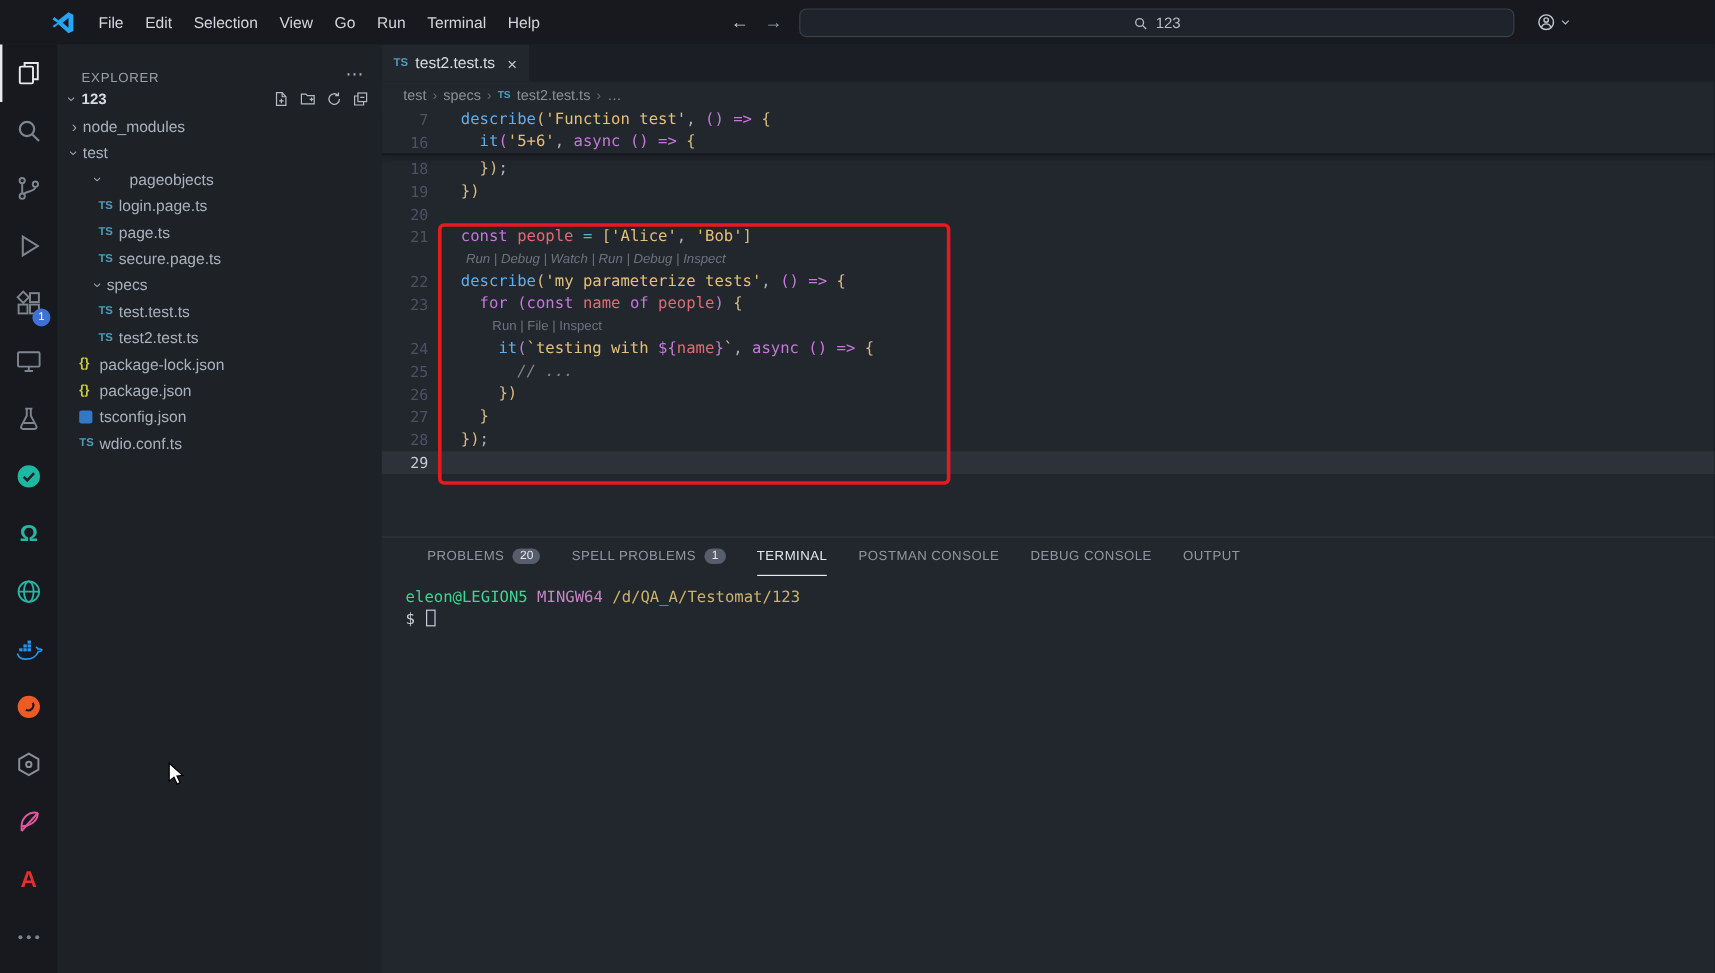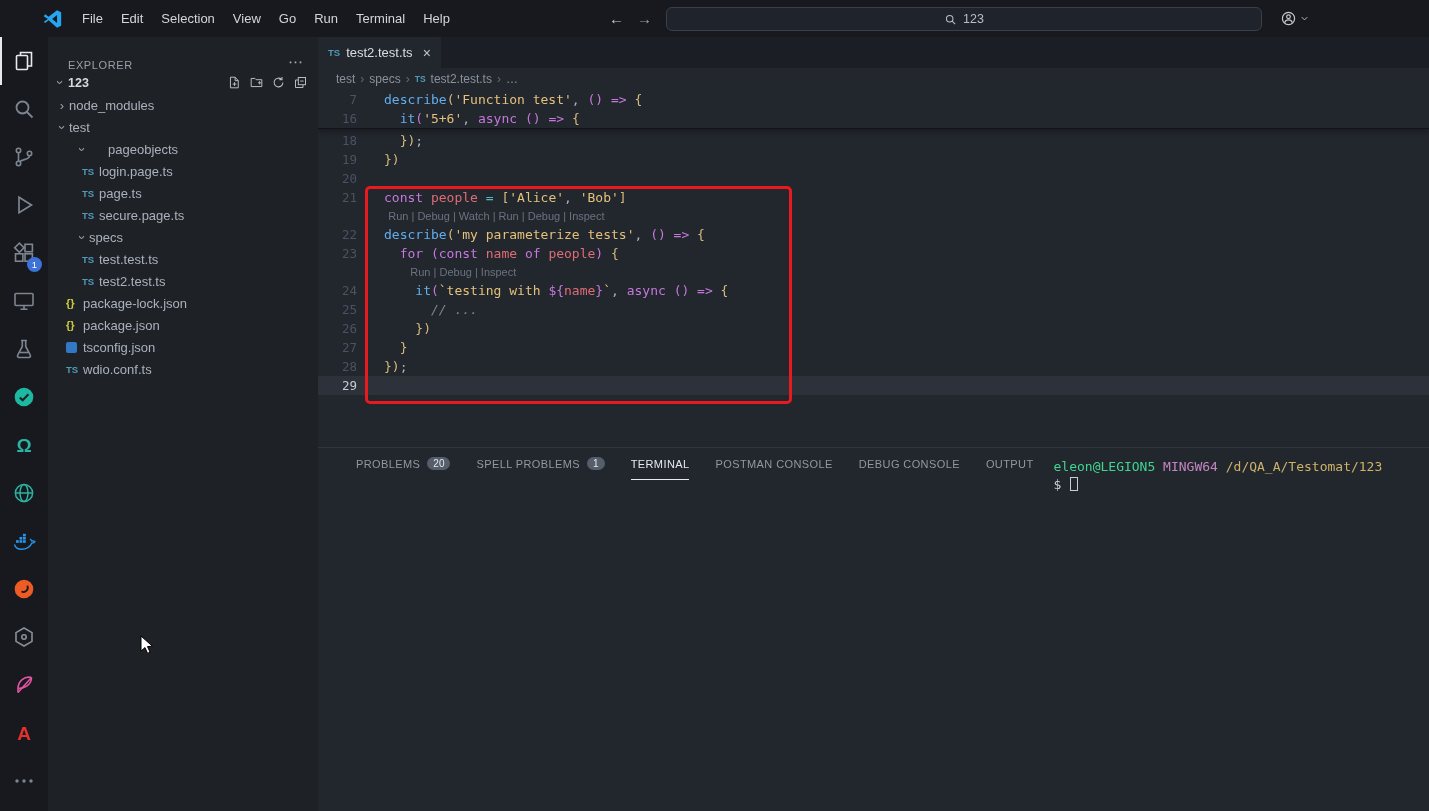--- a/index.html
+++ b/index.html
@@ -75,21 +75,21 @@
   .code-row.lens-row{ height:18px; line-height:18px; font-size:11px; font-family:"Liberation Sans",sans-serif; }
   .gutter{ width:66px; padding-right:27px; text-align:right; color:#4b5263; flex:none; font-size:12.5px; }
   .code-row.current-line{ background:#2c313a; }
   .code-row.current-line .gutter{ color:#c8ccd4; }
   .code-content{ position:relative; flex:1; }
   .band{ position:absolute; top:0; bottom:0; }
   .band ~ span, .code-content > span{ position:relative; }
   .lens-text{ color:#6c7380; }
   .annotation{ position:absolute; border:3px solid #e8191f; border-radius:5px; z-index:5; pointer-events:none; }
   
-  .panel{ height:364px; flex:none; border-top:1px solid #30353e; display:flex; flex-direction:row; background:#22262d; }
+  .panel{ height:364px; flex:none; border-top:1px solid #30353e; display:flex; flex-direction:column; background:#22262d; }
   .panel-tabs{ height:32px; display:flex; align-items:stretch; padding-left:38px; gap:26px; flex:none; }
   .panel-tab{ display:flex; align-items:center; gap:7px; font-size:11px; letter-spacing:.4px; color:#9198a3; border-bottom:1px solid transparent; }
   .panel-tab.active{ color:#e6e9ee; border-bottom-color:#e6e9ee; }
   .p-badge{ background:#565d6b; color:#e6e9ee; font-size:10px; border-radius:9px; padding:1px 6px; letter-spacing:0; }
   .terminal{ padding:10px 0 0 20px; font-family:"DejaVu Sans Mono",monospace; font-size:13px; line-height:17.5px; }
   .term-cursor{ display:inline-block; width:8px; height:14px; border:1px solid #c8ccd4; vertical-align:-2px; margin-left:1px; }
   
   .mouse{ position:absolute; left:137px; top:635px; width:19px; height:21px; z-index:20; pointer-events:none; }
 </style>
 </head>
@@ -349,24 +349,24 @@
       <div class="codearea">
         <div class="sticky">
             <div class="code-row"><div class="gutter">7</div><div class="code-content"><span style="color: rgb(97, 175, 239);">describe</span><span style="color: rgb(215, 186, 125);">(</span><span style="color: rgb(229, 192, 123);">'Function test'</span><span style="color: rgb(171, 178, 191);">, </span><span style="color: rgb(198, 120, 221);">()</span><span style="color: rgb(171, 178, 191);"> </span><span style="color: rgb(198, 120, 221);">=&gt;</span><span style="color: rgb(171, 178, 191);"> </span><span style="color: rgb(215, 186, 125);">{</span></div></div>
             <div class="code-row"><div class="gutter">16</div><div class="code-content"><span class="band" style="left: 0.4ch; width: 1.2ch; background: rgb(85, 80, 44);"></span><span style="color: rgb(171, 178, 191);">  </span><span style="color: rgb(97, 175, 239);">it</span><span style="color: rgb(198, 120, 221);">(</span><span style="color: rgb(229, 192, 123);">'5+6'</span><span style="color: rgb(171, 178, 191);">, </span><span style="color: rgb(198, 120, 221);">async</span><span style="color: rgb(171, 178, 191);"> </span><span style="color: rgb(198, 120, 221);">()</span><span style="color: rgb(171, 178, 191);"> </span><span style="color: rgb(198, 120, 221);">=&gt;</span><span style="color: rgb(171, 178, 191);"> </span><span style="color: rgb(215, 186, 125);">{</span></div></div>
           </div>
         <div class="code-lines">
             <div class="code-row"><div class="gutter">18</div><div class="code-content"><span class="band" style="left: 0.4ch; width: 1.2ch; background: rgb(85, 80, 44);"></span><span style="color: rgb(171, 178, 191);">  </span><span style="color: rgb(215, 186, 125);">})</span><span style="color: rgb(171, 178, 191);">;</span></div></div>
             <div class="code-row"><div class="gutter">19</div><div class="code-content"><span style="color: rgb(215, 186, 125);">})</span></div></div>
             <div class="code-row"><div class="gutter">20</div><div class="code-content"></div></div>
             <div class="code-row"><div class="gutter">21</div><div class="code-content"><span style="color: rgb(198, 120, 221);">const</span><span style="color: rgb(171, 178, 191);"> </span><span style="color: rgb(224, 108, 117);">people</span><span style="color: rgb(171, 178, 191);"> </span><span style="color: rgb(86, 182, 194);">=</span><span style="color: rgb(171, 178, 191);"> </span><span style="color: rgb(215, 186, 125);">[</span><span style="color: rgb(229, 192, 123);">'Alice'</span><span style="color: rgb(171, 178, 191);">, </span><span style="color: rgb(229, 192, 123);">'Bob'</span><span style="color: rgb(215, 186, 125);">]</span></div></div>
-            <div class="code-row lens-row"><div class="gutter"></div><div class="code-content"><span class="lens-text" style="margin-left: 0.7ch;">Run | Debug | Watch | Run | Debug | Inspect</span></div></div>
+            <div class="code-row lens-row"><div class="gutter"></div><div class="code-content"><span class="lens-text" style="margin-left: 0.7ch; font-style: italic;">Run | Debug | Watch | Run | Debug | Inspect</span></div></div>
             <div class="code-row"><div class="gutter">22</div><div class="code-content"><span style="color: rgb(97, 175, 239);">describe</span><span style="color: rgb(215, 186, 125);">(</span><span style="color: rgb(229, 192, 123);">'my parameterize tests'</span><span style="color: rgb(171, 178, 191);">, </span><span style="color: rgb(198, 120, 221);">()</span><span style="color: rgb(171, 178, 191);"> </span><span style="color: rgb(198, 120, 221);">=&gt;</span><span style="color: rgb(171, 178, 191);"> </span><span style="color: rgb(215, 186, 125);">{</span></div></div>
             <div class="code-row"><div class="gutter">23</div><div class="code-content"><span class="band" style="left: 0.4ch; width: 1.2ch; background: rgb(46, 74, 56);"></span><span style="color: rgb(171, 178, 191);">  </span><span style="color: rgb(198, 120, 221);">for</span><span style="color: rgb(171, 178, 191);"> </span><span style="color: rgb(198, 120, 221);">(</span><span style="color: rgb(198, 120, 221);">const</span><span style="color: rgb(171, 178, 191);"> </span><span style="color: rgb(224, 108, 117);">name</span><span style="color: rgb(171, 178, 191);"> </span><span style="color: rgb(198, 120, 221);">of</span><span style="color: rgb(171, 178, 191);"> </span><span style="color: rgb(224, 108, 117);">people</span><span style="color: rgb(198, 120, 221);">)</span><span style="color: rgb(171, 178, 191);"> </span><span style="color: rgb(215, 186, 125);">{</span></div></div>
-            <div class="code-row lens-row"><div class="gutter"></div><div class="code-content"><span class="band" style="left: 0.5ch; width: 1.4ch; background: rgb(46, 74, 56);"></span><span class="lens-text" style="margin-left: 4.3ch;">Run | Debug | Inspect</span></div></div>
+            <div class="code-row lens-row"><div class="gutter"></div><div class="code-content"><span class="band" style="left: 0.5ch; width: 1.4ch; background: rgb(46, 74, 56);"></span><span class="lens-text" style="margin-left: 4.3ch;">Run | File | Inspect</span></div></div>
             <div class="code-row"><div class="gutter">24</div><div class="code-content"><span class="band" style="left: 0.4ch; width: 1.2ch; background: rgb(46, 74, 56);"></span><span style="color: rgb(171, 178, 191);">    </span><span style="color: rgb(97, 175, 239);">it</span><span style="color: rgb(198, 120, 221);">(</span><span style="color: rgb(229, 192, 123);">`testing with </span><span style="color: rgb(198, 120, 221);">${</span><span style="color: rgb(224, 108, 117);">name</span><span style="color: rgb(198, 120, 221);">}</span><span style="color: rgb(229, 192, 123);">`</span><span style="color: rgb(171, 178, 191);">, </span><span style="color: rgb(198, 120, 221);">async</span><span style="color: rgb(171, 178, 191);"> </span><span style="color: rgb(198, 120, 221);">()</span><span style="color: rgb(171, 178, 191);"> </span><span style="color: rgb(198, 120, 221);">=&gt;</span><span style="color: rgb(171, 178, 191);"> </span><span style="color: rgb(215, 186, 125);">{</span></div></div>
             <div class="code-row"><div class="gutter">25</div><div class="code-content"><span class="band" style="left: 0.4ch; width: 1.2ch; background: rgb(46, 74, 56);"></span><span class="band" style="left: 4.1ch; width: 1.7ch; background: rgb(91, 64, 85);"></span><span style="color: rgb(171, 178, 191);">      </span><span style="color: rgb(127, 132, 142); font-style: italic;">// ...</span></div></div>
             <div class="code-row"><div class="gutter">26</div><div class="code-content"><span class="band" style="left: 0.4ch; width: 1.2ch; background: rgb(46, 74, 56);"></span><span style="color: rgb(171, 178, 191);">    </span><span style="color: rgb(215, 186, 125);">})</span></div></div>
             <div class="code-row"><div class="gutter">27</div><div class="code-content"><span style="color: rgb(171, 178, 191);">  </span><span style="color: rgb(215, 186, 125);">}</span></div></div>
             <div class="code-row"><div class="gutter">28</div><div class="code-content"><span style="color: rgb(215, 186, 125);">})</span><span style="color: rgb(171, 178, 191);">;</span></div></div>
             <div class="code-row current-line"><div class="gutter">29</div><div class="code-content"></div></div>
           </div>
         <div class="annotation" style="left: 47px; top: 96px; width: 427px; height: 218px; border-color: rgb(232, 25, 31);"></div>
       </div>
 

